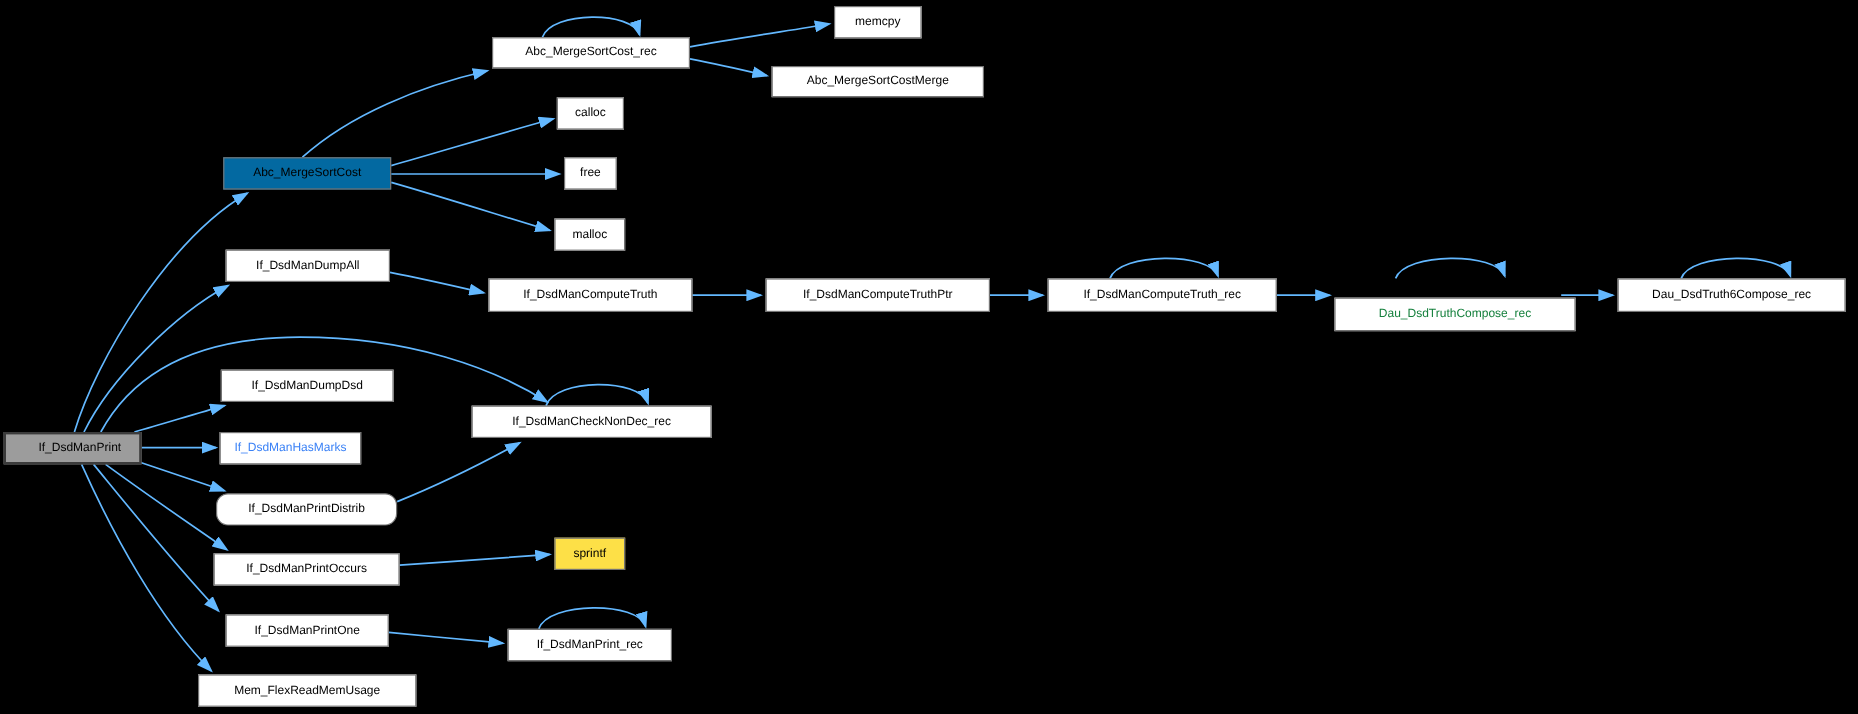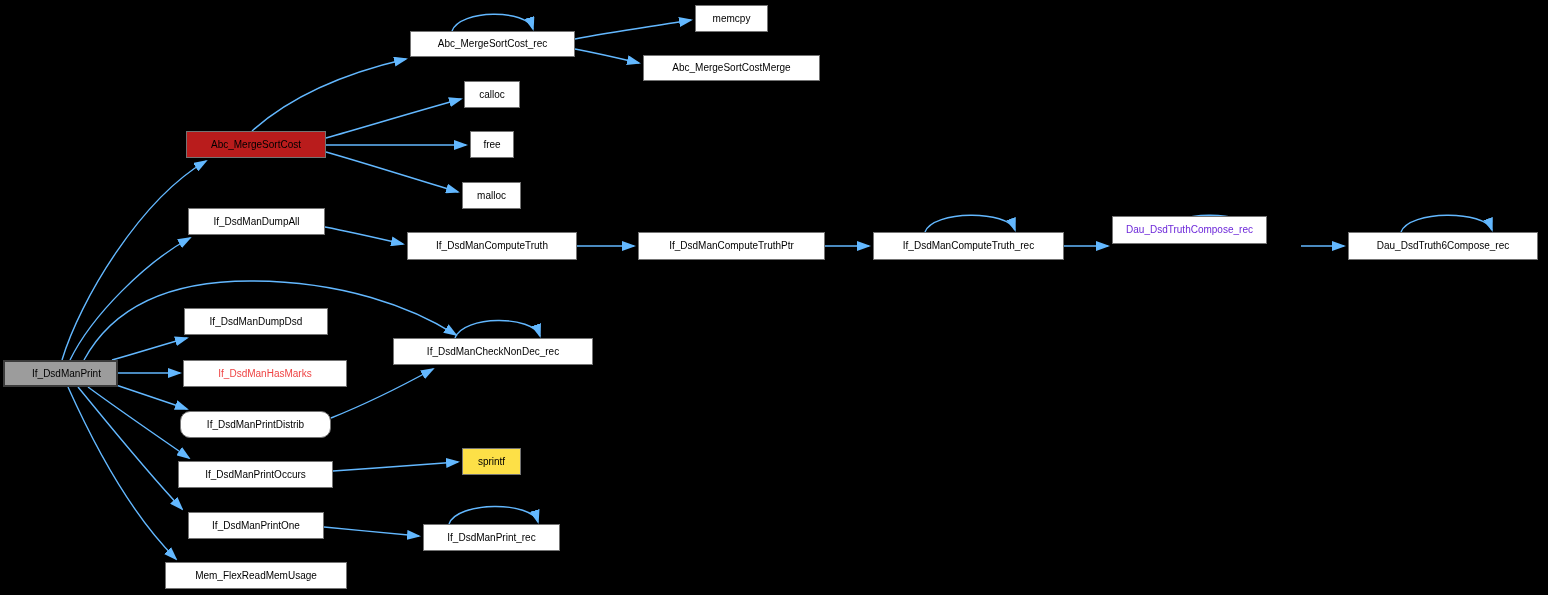--- a/index.html
+++ b/index.html
@@ -50,35 +50,35 @@
       <path d="M1163,232 C1171,210 1247,210 1254,230" fill="none" stroke="#63b8ff" stroke-width="1.4" marker-end="url(#arrowhead)"></path>
       <path d="M1301,246 L1344,246" fill="none" stroke="#63b8ff" stroke-width="1.4" marker-end="url(#arrowhead)"></path>
       <path d="M1401,232 C1409,210 1485,210 1492,230" fill="none" stroke="#63b8ff" stroke-width="1.4" marker-end="url(#arrowhead)"></path>
       <path d="M455,338 C463,315 533,315 540,336" fill="none" stroke="#63b8ff" stroke-width="1.4" marker-end="url(#arrowhead)"></path>
       <path d="M331,418 C366,404 402,386 433,369" fill="none" stroke="#63b8ff" stroke-width="1.4" marker-end="url(#arrowhead)"></path>
       <path d="M333,471 C375,468 421,465 458,462" fill="none" stroke="#63b8ff" stroke-width="1.4" marker-end="url(#arrowhead)"></path>
       <path d="M324,527 C356,530 386,533 419,536" fill="none" stroke="#63b8ff" stroke-width="1.4" marker-end="url(#arrowhead)"></path>
       <path d="M449,524 C457,501 532,501 538,522" fill="none" stroke="#63b8ff" stroke-width="1.4" marker-end="url(#arrowhead)"></path>
     </svg>
 <div class="node highlight" style="left: 3px; top: 360px; width: 115px; height: 27px; background: rgb(156, 156, 156); color: rgb(0, 0, 0);">If_DsdManPrint</div>
-    <div class="node" style="left: 186px; top: 131px; width: 140px; height: 27px; background: #b91c1c; color: rgb(0, 0, 0);">Abc_MergeSortCost</div>
+    <div class="node" style="left: 186px; top: 131px; width: 140px; height: 27px; background: #0369a1; color: rgb(0, 0, 0);">Abc_MergeSortCost</div>
     <div class="node" style="left: 410px; top: 31px; width: 165px; height: 26px; background: rgb(255, 255, 255); color: rgb(0, 0, 0);">Abc_MergeSortCost_rec</div>
     <div class="node" style="left: 695px; top: 5px; width: 73px; height: 27px; background: rgb(255, 255, 255); color: rgb(0, 0, 0);">memcpy</div>
     <div class="node" style="left: 643px; top: 55px; width: 177px; height: 26px; background: rgb(255, 255, 255); color: rgb(0, 0, 0);">Abc_MergeSortCostMerge</div>
     <div class="node" style="left: 464px; top: 81px; width: 56px; height: 27px; background: rgb(255, 255, 255); color: rgb(0, 0, 0);">calloc</div>
     <div class="node" style="left: 470px; top: 131px; width: 44px; height: 27px; background: rgb(255, 255, 255); color: rgb(0, 0, 0);">free</div>
     <div class="node" style="left: 462px; top: 182px; width: 59px; height: 27px; background: rgb(255, 255, 255); color: rgb(0, 0, 0);">malloc</div>
     <div class="node" style="left: 188px; top: 208px; width: 137px; height: 27px; background: rgb(255, 255, 255); color: rgb(0, 0, 0);">If_DsdManDumpAll</div>
     <div class="node" style="left: 407px; top: 232px; width: 170px; height: 28px; background: rgb(255, 255, 255); color: rgb(0, 0, 0);">If_DsdManComputeTruth</div>
     <div class="node" style="left: 638px; top: 232px; width: 187px; height: 28px; background: rgb(255, 255, 255); color: rgb(0, 0, 0);">If_DsdManComputeTruthPtr</div>
     <div class="node" style="left: 873px; top: 232px; width: 191px; height: 28px; background: rgb(255, 255, 255); color: rgb(0, 0, 0);">If_DsdManComputeTruth_rec</div>
-    <div class="node" style="left: 1112px; top: 216px; width: 155px; height: 28px; background: rgb(255, 255, 255); color: #6d28d9;">Dau_DsdTruthCompose_rec</div>
+    <div class="node" style="left: 1112px; top: 248px; width: 201px; height: 28px; background: rgb(255, 255, 255); color: #15803d;">Dau_DsdTruthCompose_rec</div>
     <div class="node" style="left: 1348px; top: 232px; width: 190px; height: 28px; background: rgb(255, 255, 255); color: rgb(0, 0, 0);">Dau_DsdTruth6Compose_rec</div>
     <div class="node" style="left: 184px; top: 308px; width: 144px; height: 27px; background: rgb(255, 255, 255); color: rgb(0, 0, 0);">If_DsdManDumpDsd</div>
     <div class="node" style="left: 393px; top: 338px; width: 200px; height: 27px; background: rgb(255, 255, 255); color: rgb(0, 0, 0);">If_DsdManCheckNonDec_rec</div>
-    <div class="node" style="left: 183px; top: 360px; width: 164px; height: 27px; background: rgb(255, 255, 255); color: #ef4444;">If_DsdManHasMarks</div>
+    <div class="node" style="left: 183px; top: 360px; width: 118px; height: 27px; background: rgb(255, 255, 255); color: #3b82f6;">If_DsdManHasMarks</div>
     <div class="node" style="left: 180px; top: 411px; width: 151px; height: 27px; background: rgb(255, 255, 255); color: rgb(0, 0, 0); border-radius: 10px;">If_DsdManPrintDistrib</div>
     <div class="node" style="left: 178px; top: 461px; width: 155px; height: 27px; background: rgb(255, 255, 255); color: rgb(0, 0, 0);">If_DsdManPrintOccurs</div>
     <div class="node" style="left: 462px; top: 448px; width: 59px; height: 27px; background: #fde047; color: rgb(0, 0, 0);">sprintf</div>
     <div class="node" style="left: 188px; top: 512px; width: 136px; height: 27px; background: rgb(255, 255, 255); color: rgb(0, 0, 0);">If_DsdManPrintOne</div>
     <div class="node" style="left: 423px; top: 524px; width: 137px; height: 27px; background: rgb(255, 255, 255); color: rgb(0, 0, 0);">If_DsdManPrint_rec</div>
     <div class="node" style="left: 165px; top: 562px; width: 182px; height: 27px; background: rgb(255, 255, 255); color: rgb(0, 0, 0);">Mem_FlexReadMemUsage</div>
   </div>
 
 </body></html>

